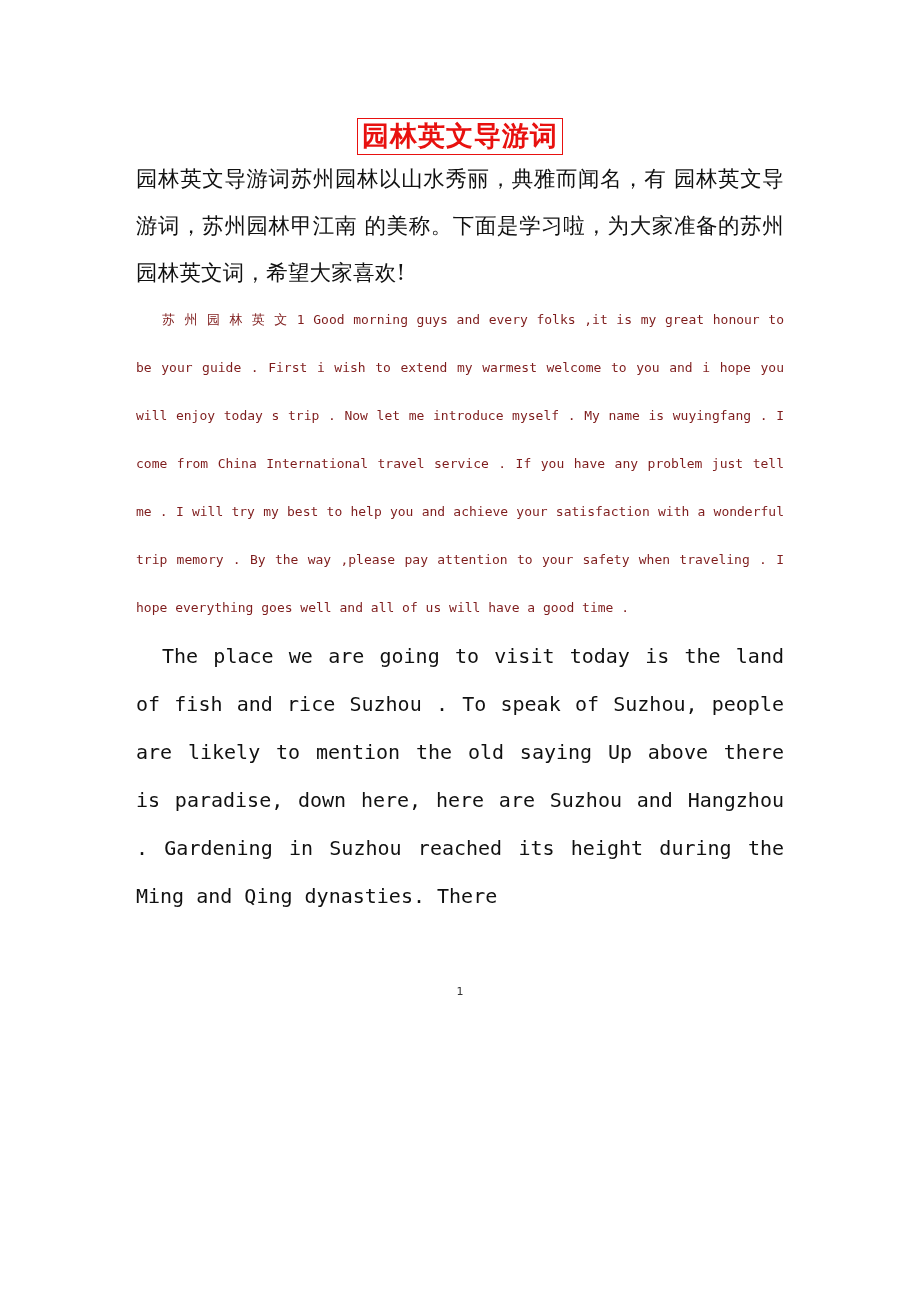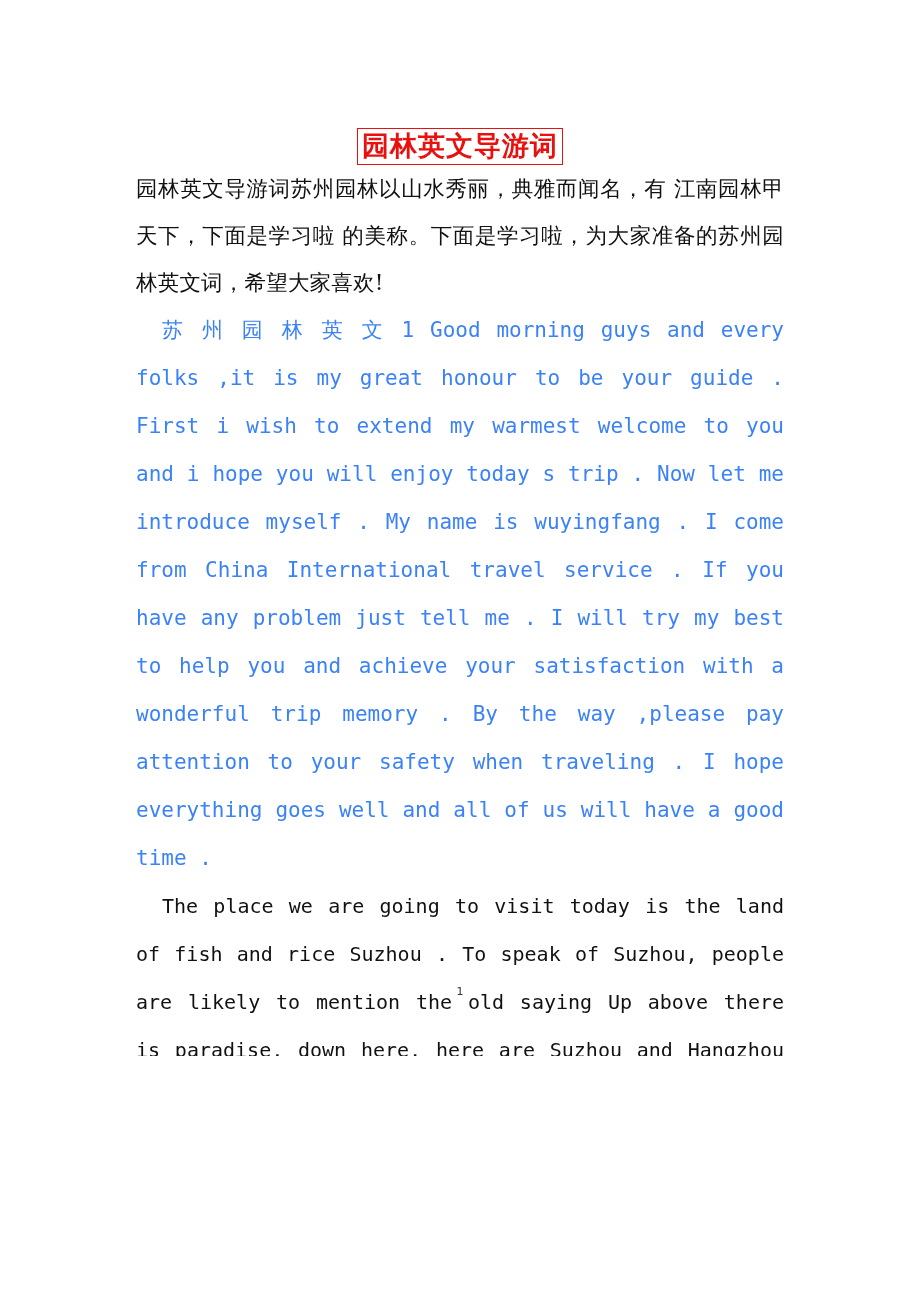--- a/index.html
+++ b/index.html
@@ -12,21 +12,21 @@
     height: 1302px;
     position: relative;
     font-family: "Liberation Serif", serif;
     -webkit-font-smoothing: antialiased;
   }
   .page {
     width: 920px;
     height: 1056px;
     position: relative;
     box-sizing: border-box;
-    padding: 16px;
+    padding: 6px;
     overflow: hidden;
   }
   .title-wrap {
     margin-top: 112px;
     text-align: center;
   }
   .doc-title {
     display: inline-block;
     font-family: "DejaVu Sans", sans-serif;
     font-size: 27px;
@@ -52,23 +52,23 @@
     margin-top: 30px;
     font-family: "DejaVu Serif", serif;
     font-size: 21.5px;
     line-height: 47px;
     color: #111111;
     letter-spacing: 0.2px;
   }
   .p-en {
     margin-top: 4px;
     font-family: "DejaVu Sans Mono", monospace;
-    font-size: 21px;
+    font-size: 13px;
     line-height: 48px;
-    color: #3b82f6;
+    color: #7f1d1d;
     text-indent: 26px;
   }
   .p-en2 {
     margin-top: 0px;
     font-family: "DejaVu Sans Mono", monospace;
     font-size: 20px;
     line-height: 48px;
     color: #111111;
     text-indent: 26px;
   }
@@ -86,21 +86,21 @@
 </head>
 <body>
 
 <div class="page">
 
   <div class="title-wrap">
     <span class="doc-title">园林英文导游词</span>
   </div>
 
   <div class="body-block">
-    <p class="para p-intro">园林英文导游词苏州园林以山水秀丽，典雅而闻名，有 江南园林甲天下，下面是学习啦 的美称。下面是学习啦，为大家准备的苏州园林英文词，希望大家喜欢!</p>
+    <p class="para p-intro">园林英文导游词苏州园林以山水秀丽，典雅而闻名，有 园林英文导游词，苏州园林甲江南 的美称。下面是学习啦，为大家准备的苏州园林英文词，希望大家喜欢!</p>
 
     <p class="para p-en">苏 州 园 林 英 文 1 Good morning guys and every folks ,it is my great honour to be your guide . First i wish to extend my warmest welcome to you and i hope you will enjoy today s trip . Now let me introduce myself . My name is wuyingfang . I come from China International travel service . If you have any problem just tell me . I will try my best to help you and achieve your satisfaction with a wonderful trip memory . By the way ,please pay attention to your safety when traveling . I hope everything goes well and all of us will have a good time .</p>
 
     <p class="para p-en2">The place we are going to visit today is the land of fish and rice Suzhou . To speak of Suzhou, people are likely to mention the old saying Up above there is paradise, down here, here are Suzhou and Hangzhou . Gardening in Suzhou reached its height during the Ming and Qing dynasties. There</p>
   </div>
 
   <div class="page-number">1</div>
 
 </div>
 

